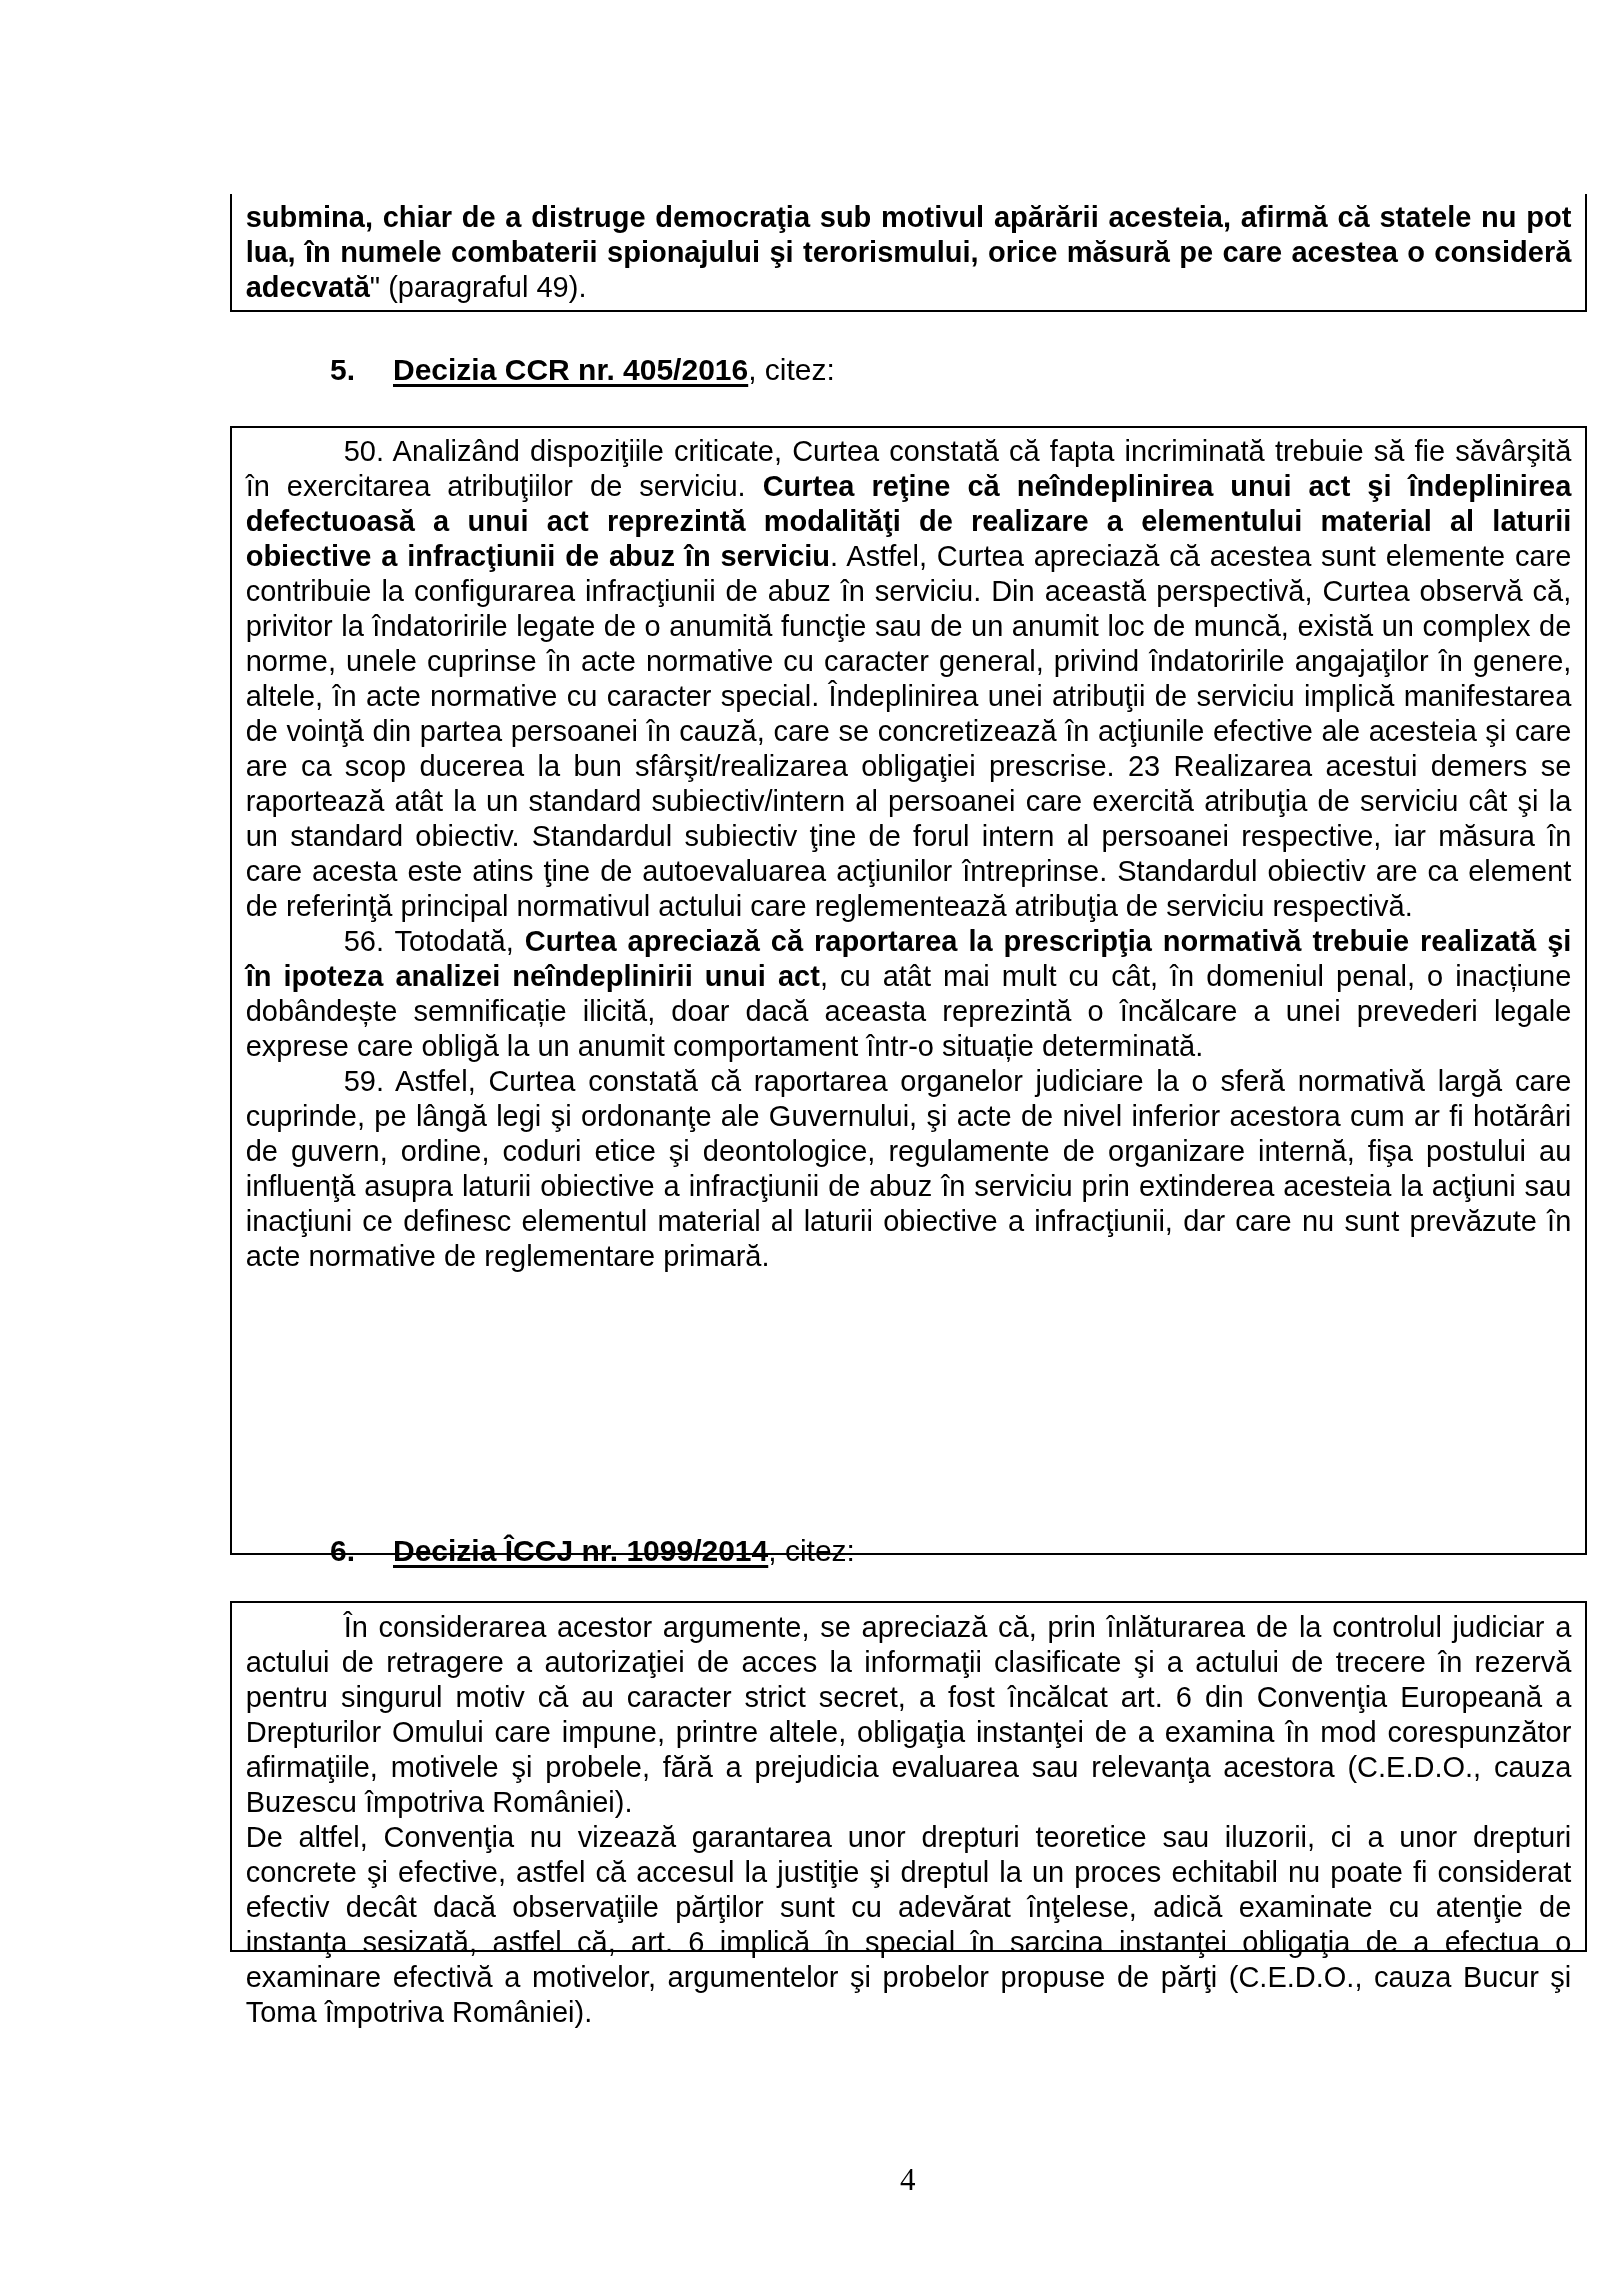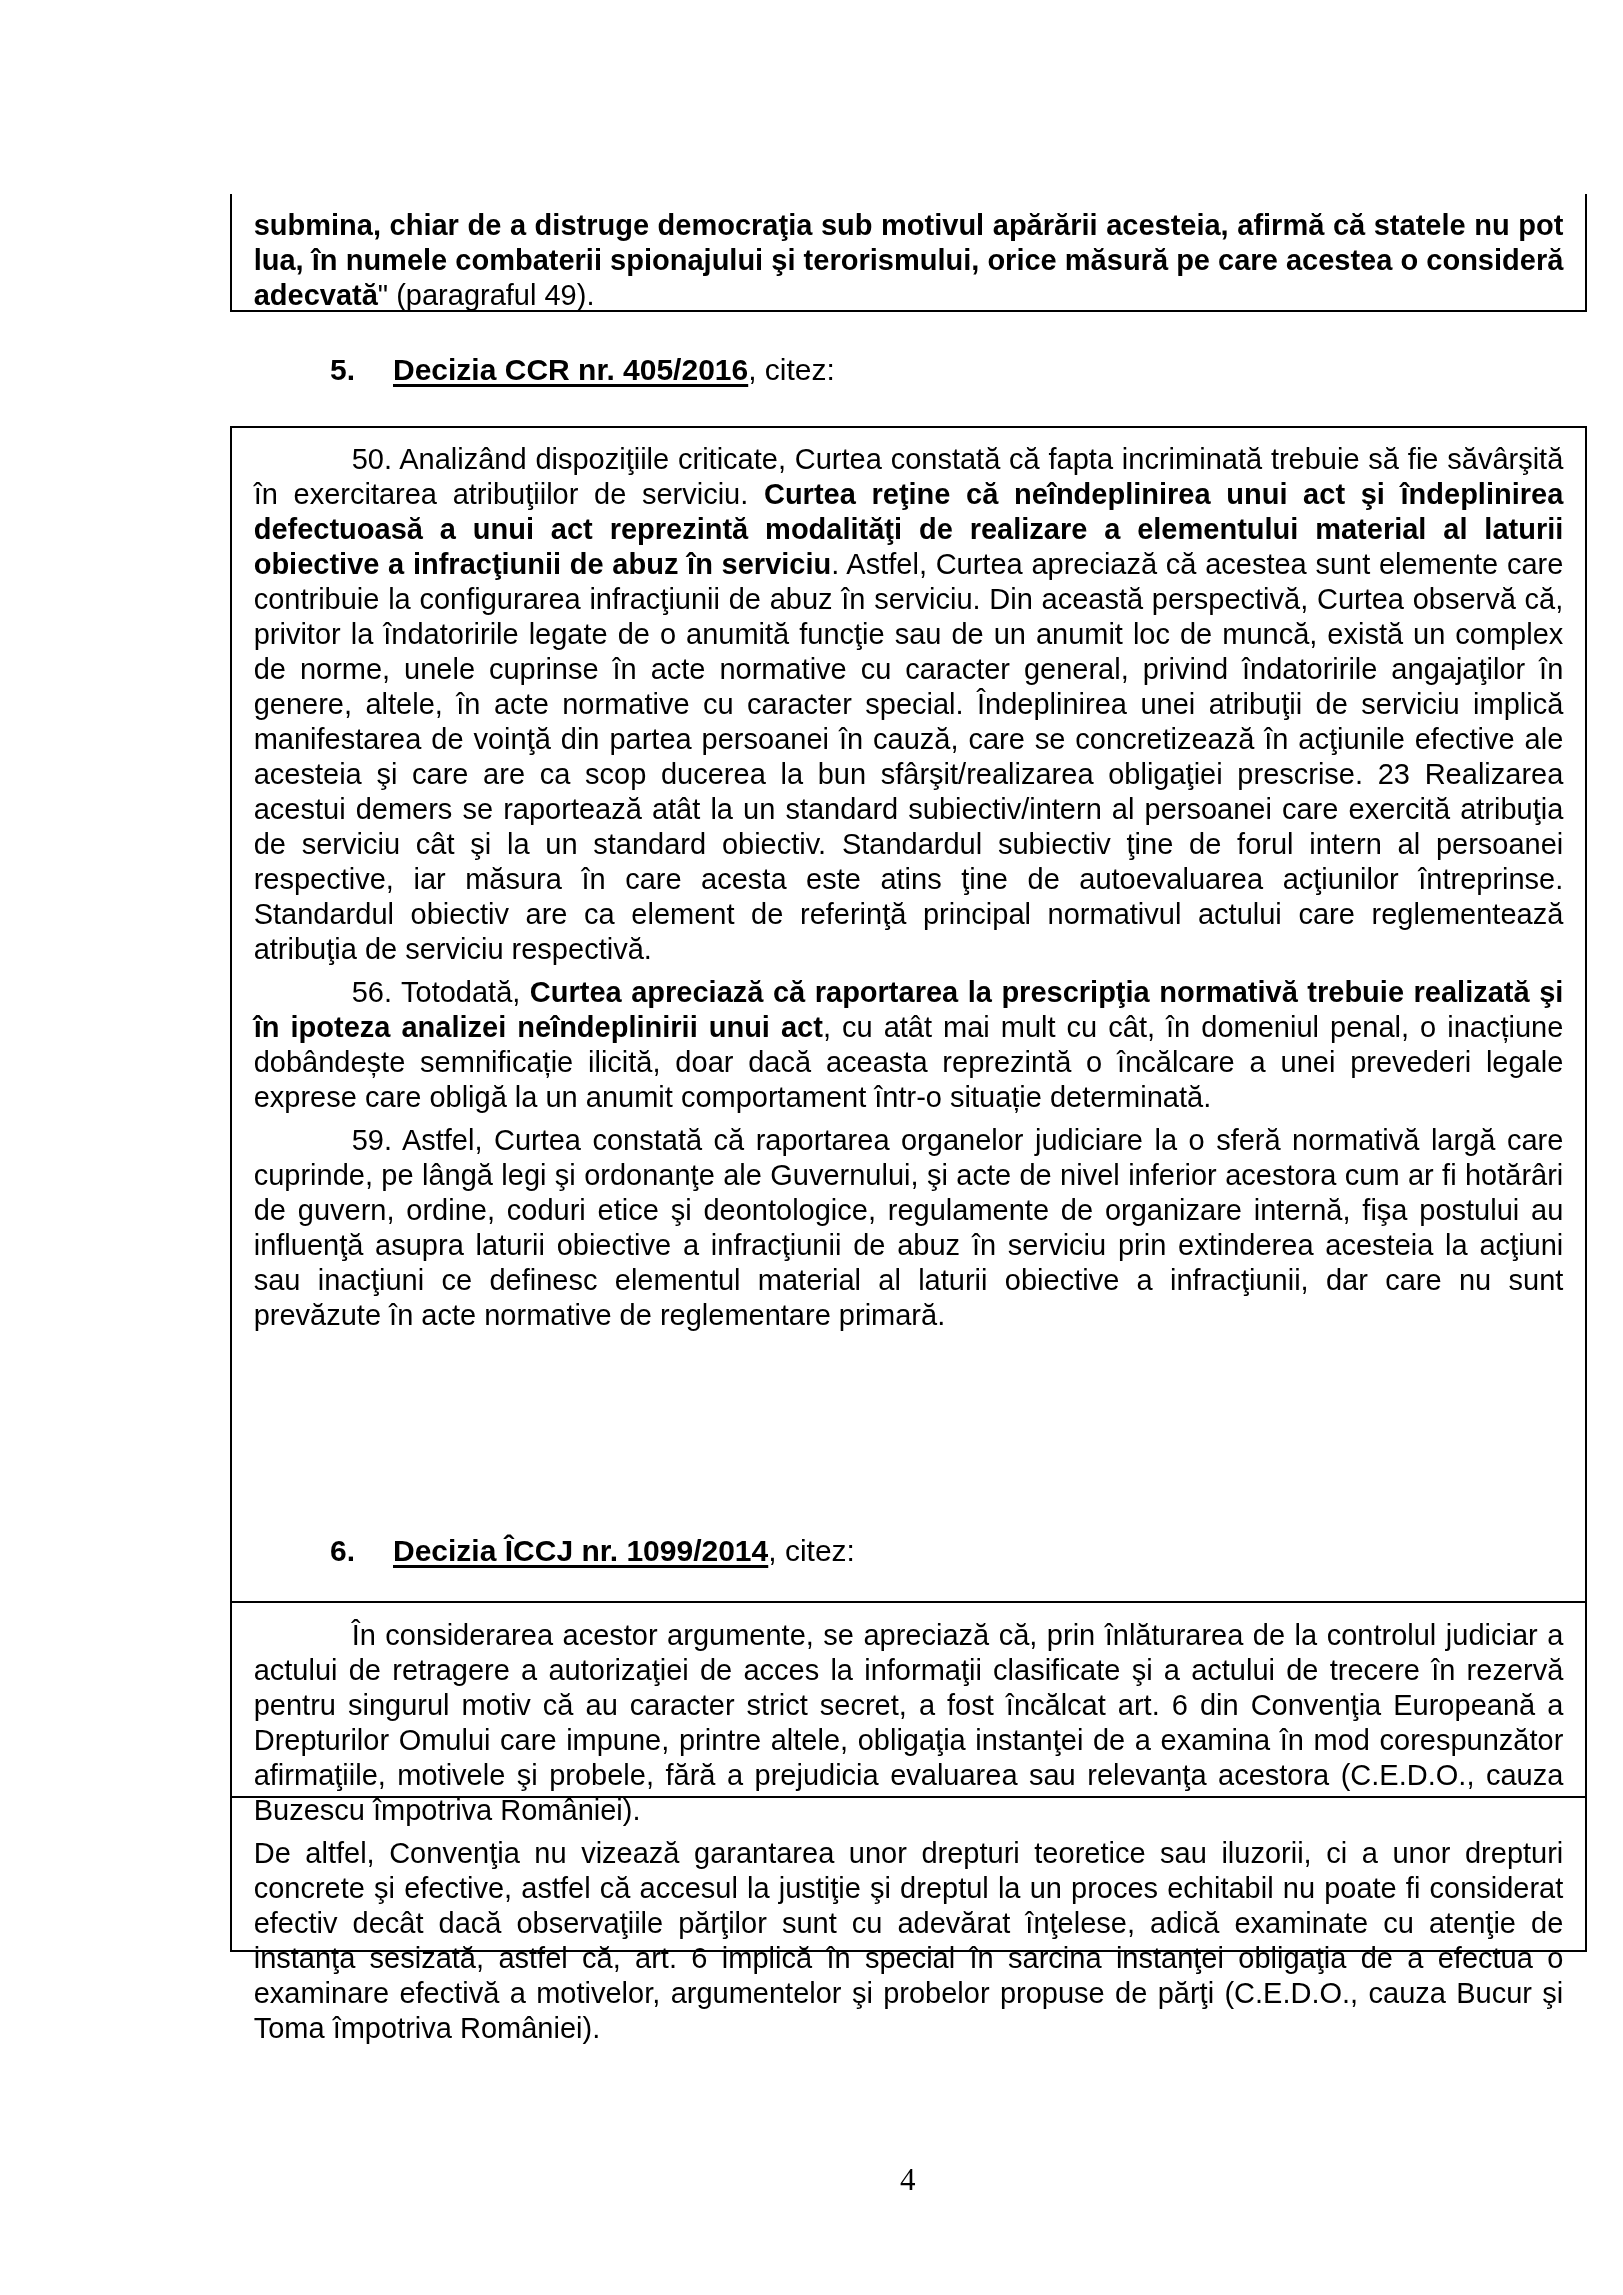--- a/index.html
+++ b/index.html
@@ -1,21 +1,21 @@
 <!DOCTYPE html>
 <html style="font-size:7.9px"><head>
 <meta charset="utf-8">
 <style>
   html, body { margin: 0; padding: 0; background: #ffffff; }
   body { width: 1623px; height: 2295px; position: relative; overflow: hidden;
          font-family: "Liberation Sans", sans-serif; color: #000; }
   .box { position: absolute; left: 230px; width: 1357px; box-sizing: border-box;
          border: 2.5px solid #000; padding: 0 13.7px 0 13.7px; }
   .box.open-top { border-top: none; }
-  .para { font-size: 29px; line-height: 35px; text-align: justify; margin: 8px; }
+  .para { font-size: 29px; line-height: 35px; text-align: justify; margin: 0; }
   .para.indent { text-indent: 98px; }
   .para b { font-weight: bold; }
   .heading { position: absolute; left: 330px; font-size: 30px; line-height: 35px;
              white-space: nowrap; }
   .heading .num { font-weight: bold; display: inline-block; width: 63px; }
   .heading .ref { font-weight: bold; text-decoration: underline; text-decoration-thickness: 2.9px;
                   text-underline-offset: 3.9px; }
   .page-num { position: absolute; left: 900px; top: 2162px; font-family: "Liberation Serif", serif;
               font-size: 31px; }
 </style>
@@ -25,21 +25,21 @@
 <div class="box open-top" style="top: 194px; height: 118px; padding-top: 5.9px;">
   <p class="para">
     <b>submina, chiar de a distruge democraţia sub motivul apărării acesteia, afirmă că statele nu pot lua, în numele combaterii spionajului şi terorismului, orice măsură pe care acestea o consideră adecvată</b><span>" (paragraful 49).</span>
   </p>
 </div>
 
 <div class="heading" style="top: 352px;">
   <span class="num">5.</span><span class="ref">Decizia CCR nr. 405/2016</span><span>, citez:</span>
 </div>
 
-<div class="box" style="top: 426px; height: 1372px; padding-top: 5.9px;">
+<div class="box" style="top: 426px; height: 1129px; padding-top: 5.9px;">
   <p class="para indent">
     <span>50. Analizând dispoziţiile criticate, Curtea constată că fapta incriminată trebuie să fie săvârşită în exercitarea atribuţiilor de serviciu. </span><b>Curtea reţine că neîndeplinirea unui act şi îndeplinirea defectuoasă a unui act reprezintă modalităţi de realizare a elementului material al laturii obiective a infracţiunii de abuz în serviciu</b><span>. Astfel, Curtea apreciază că acestea sunt elemente care contribuie la configurarea infracţiunii de abuz în serviciu. Din această perspectivă, Curtea observă că, privitor la îndatoririle legate de o anumită funcţie sau de un anumit loc de muncă, există un complex de norme, unele cuprinse în acte normative cu caracter general, privind îndatoririle angajaţilor în genere, altele, în acte normative cu caracter special. Îndeplinirea unei atribuţii de serviciu implică manifestarea de voinţă din partea persoanei în cauză, care se concretizează în acţiunile efective ale acesteia şi care are ca scop ducerea la bun sfârşit/realizarea obligaţiei prescrise. 23 Realizarea acestui demers se raportează atât la un standard subiectiv/intern al persoanei care exercită atribuţia de serviciu cât şi la un standard obiectiv. Standardul subiectiv ţine de forul intern al persoanei respective, iar măsura în care acesta este atins ţine de autoevaluarea acţiunilor întreprinse. Standardul obiectiv are ca element de referinţă principal normativul actului care reglementează atribuţia de serviciu respectivă.</span>
   </p>
   <p class="para indent">
     <span>56. Totodată, </span><b>Curtea apreciază că raportarea la prescripţia normativă trebuie realizată şi în ipoteza analizei neîndeplinirii unui act</b><span>, cu atât mai mult cu cât, în domeniul penal, o inacțiune dobândește semnificație ilicită, doar dacă aceasta reprezintă o încălcare a unei prevederi legale exprese care obligă la un anumit comportament într-o situație determinată.</span>
   </p>
   <p class="para indent">
     <span>59. Astfel, Curtea constată că raportarea organelor judiciare la o sferă normativă largă care cuprinde, pe lângă legi şi ordonanţe ale Guvernului, şi acte de nivel inferior acestora cum ar fi hotărâri de guvern, ordine, coduri etice şi deontologice, regulamente de organizare internă, fişa postului au influenţă asupra laturii obiective a infracţiunii de abuz în serviciu prin extinderea acesteia la acţiuni sau inacţiuni ce definesc elementul material al laturii obiective a infracţiunii, dar care nu sunt prevăzute în acte normative de reglementare primară.</span>
   </p>
 </div>

